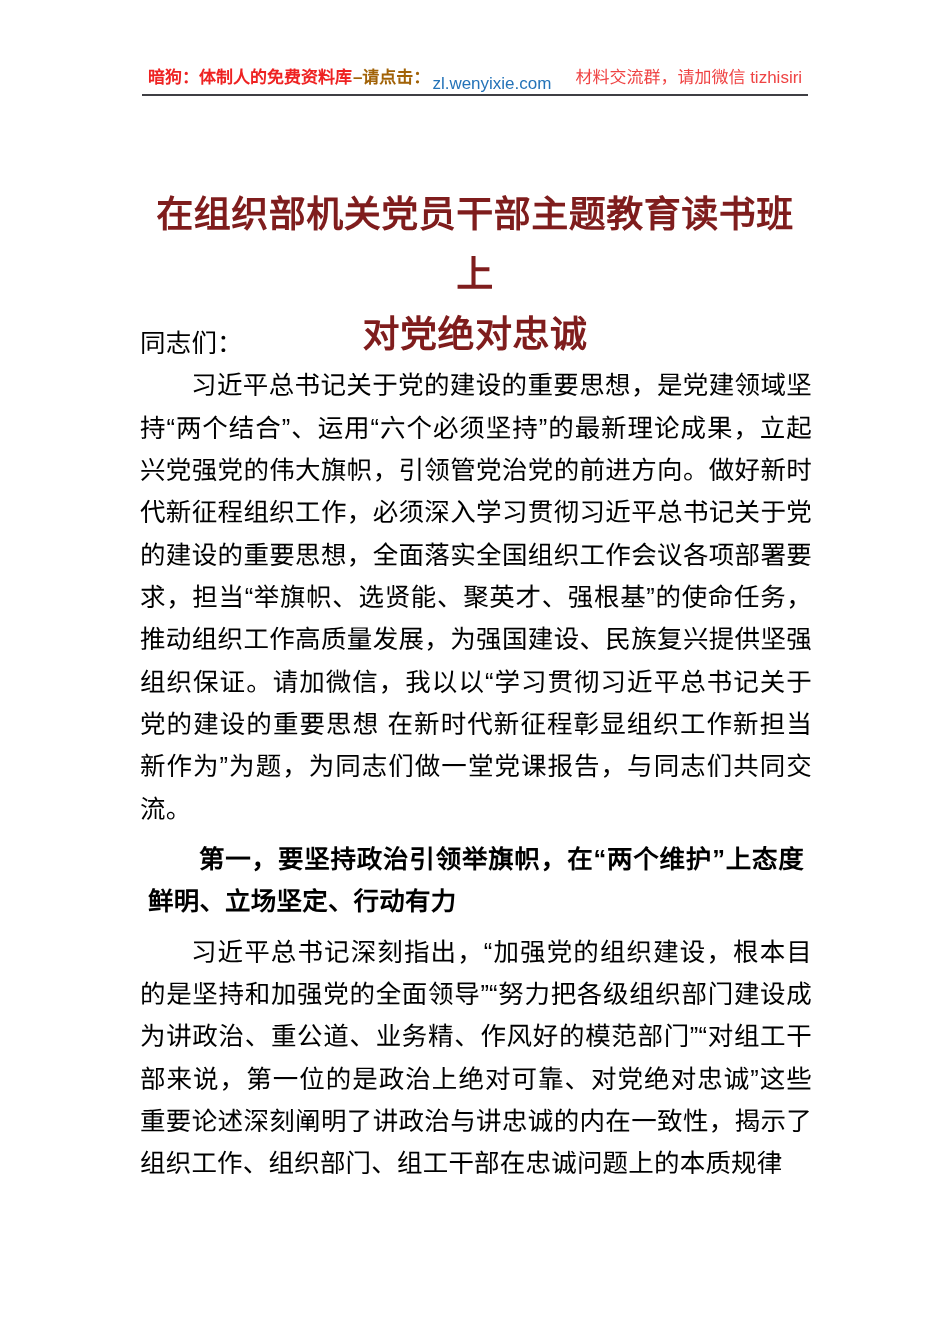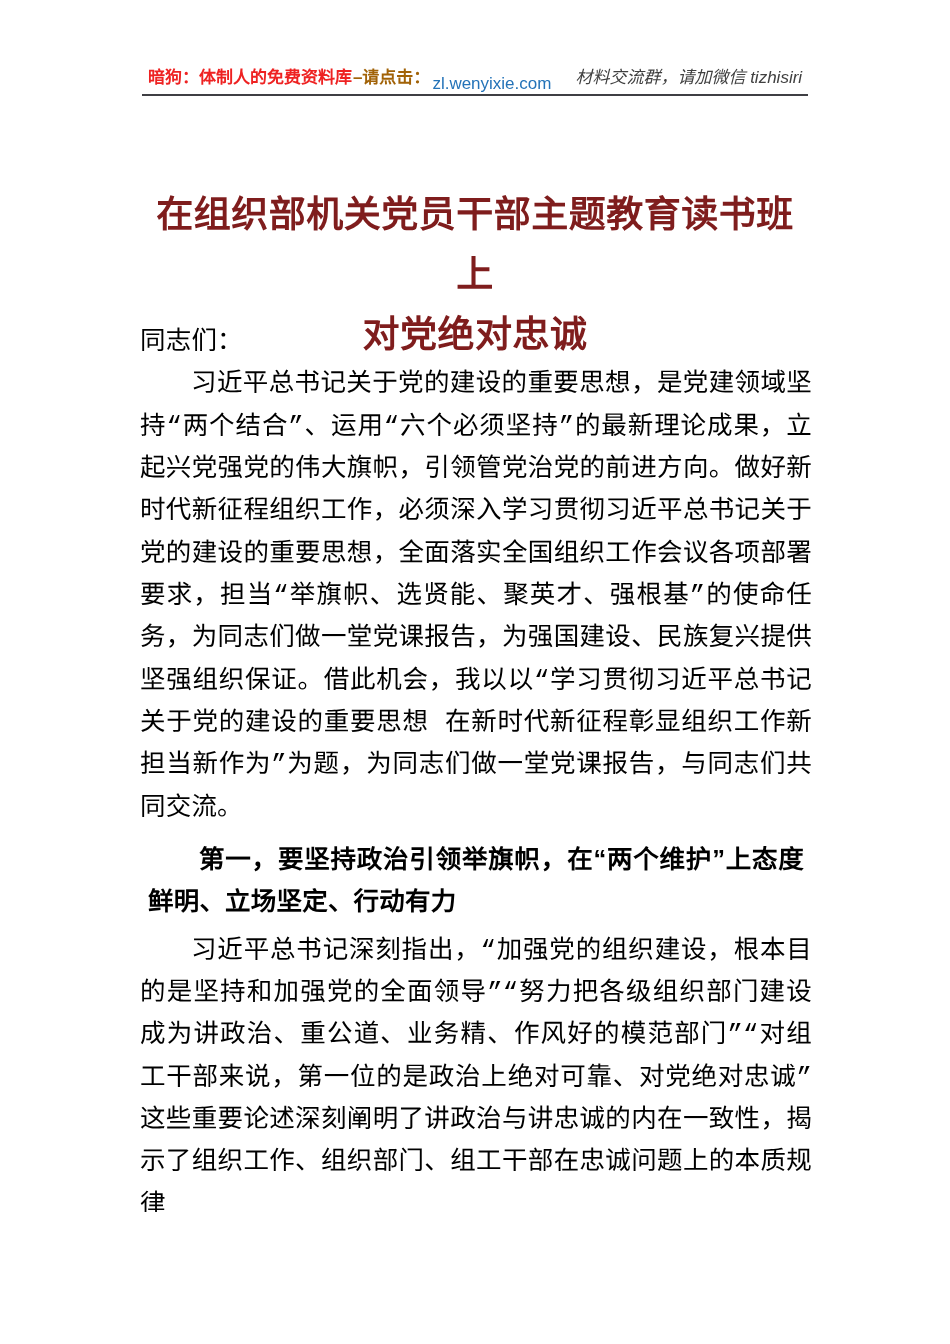--- a/index.html
+++ b/index.html
@@ -57,24 +57,23 @@
   }
   .hdr-link {
     color: #2473b8;
     font-weight: 400;
     text-decoration: none;
     padding-left: 2px;
     cursor: pointer;
     margin-top: 12px;
   }
   .hdr-tail {
-    color: #404040;
+    color: #ef4444;
     font-weight: 400;
     padding-left: 24px;
-    font-style: italic;
   }
 
   
   .doc-title {
     position: absolute;
     left: 140px;
     top: 160px;
     width: 670px;
     text-align: center;
     font-family: "Liberation Sans", "DejaVu Sans", sans-serif;
@@ -94,21 +93,21 @@
   }
 
   p.para {
     margin: 0;
     font-size: 25.5px;
     line-height: 1.66;
     letter-spacing: 0.2px;
     text-align: justify;
     text-justify: inter-character;
     color: #000000;
-    font-family: Liberation Mono, monospace;
+    font-family: Liberation Sans, sans-serif;
     font-weight: 400;
   }
   p.para.indent {
     text-indent: 2em;
   }
   p.salutation {
     text-indent: 0;
   }
   p.heading {
     margin: 8px;
@@ -147,21 +146,21 @@
 
   <h1 class="doc-title">
     <span>在组织部机关党员干部主题教育读书班上</span><br>
     <span>对党绝对忠诚</span>
   </h1>
 
   <div class="body-area">
 
     <p class="para salutation">同志们：</p>
 
-    <p class="para indent">习近平总书记关于党的建设的重要思想，是党建领域坚持“两个结合”、运用“六个必须坚持”的最新理论成果，立起兴党强党的伟大旗帜，引领管党治党的前进方向。做好新时代新征程组织工作，必须深入学习贯彻习近平总书记关于党的建设的重要思想，全面落实全国组织工作会议各项部署要求，担当“举旗帜、选贤能、聚英才、强根基”的使命任务，为同志们做一堂党课报告，为强国建设、民族复兴提供坚强组织保证。借此机会，我以以“学习贯彻习近平总书记关于党的建设的重要思想 在新时代新征程彰显组织工作新担当新作为”为题，为同志们做一堂党课报告，与同志们共同交流。</p>
+    <p class="para indent">习近平总书记关于党的建设的重要思想，是党建领域坚持“两个结合”、运用“六个必须坚持”的最新理论成果，立起兴党强党的伟大旗帜，引领管党治党的前进方向。做好新时代新征程组织工作，必须深入学习贯彻习近平总书记关于党的建设的重要思想，全面落实全国组织工作会议各项部署要求，担当“举旗帜、选贤能、聚英才、强根基”的使命任务，推动组织工作高质量发展，为强国建设、民族复兴提供坚强组织保证。请加微信，我以以“学习贯彻习近平总书记关于党的建设的重要思想 在新时代新征程彰显组织工作新担当新作为”为题，为同志们做一堂党课报告，与同志们共同交流。</p>
 
     <p class="heading">第一，要坚持政治引领举旗帜，在“两个维护”上态度鲜明、立场坚定、行动有力</p>
 
     <p class="para indent">习近平总书记深刻指出，“加强党的组织建设，根本目的是坚持和加强党的全面领导”“努力把各级组织部门建设成为讲政治、重公道、业务精、作风好的模范部门”“对组工干部来说，第一位的是政治上绝对可靠、对党绝对忠诚”这些重要论述深刻阐明了讲政治与讲忠诚的内在一致性，揭示了组织工作、组织部门、组工干部在忠诚问题上的本质规律</p>
 
   </div>
 
   <div class="clip-bottom"></div>
 
 </div>

